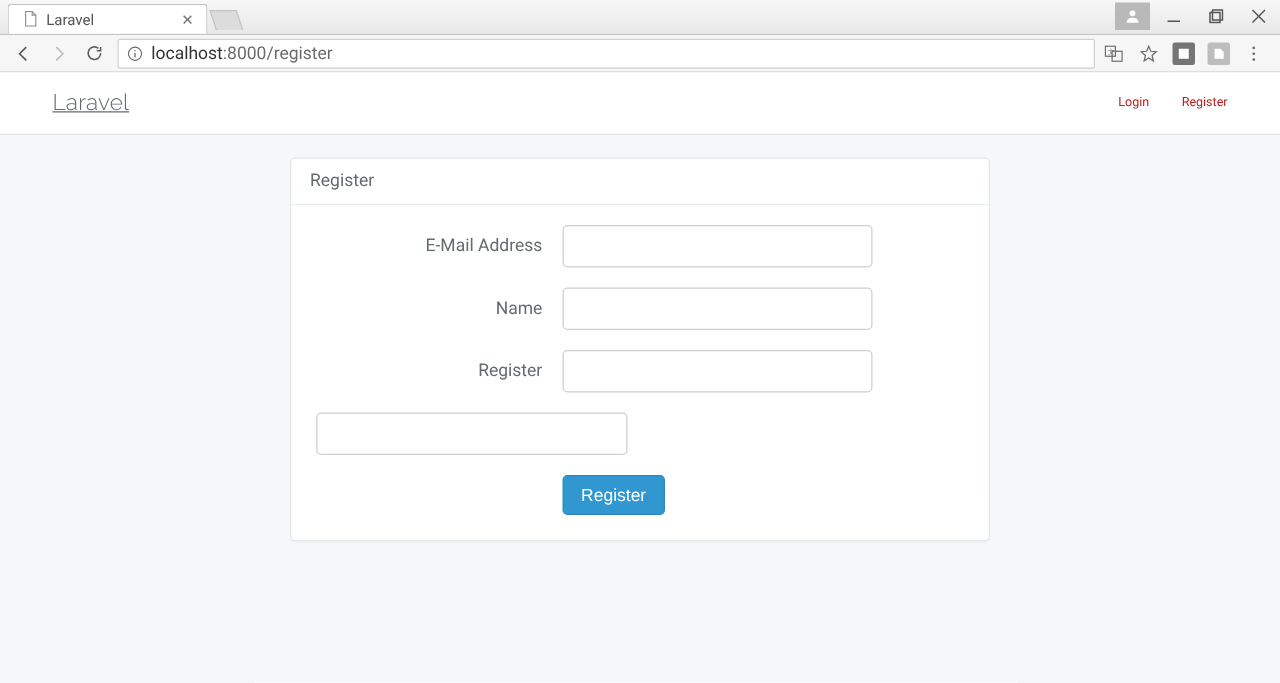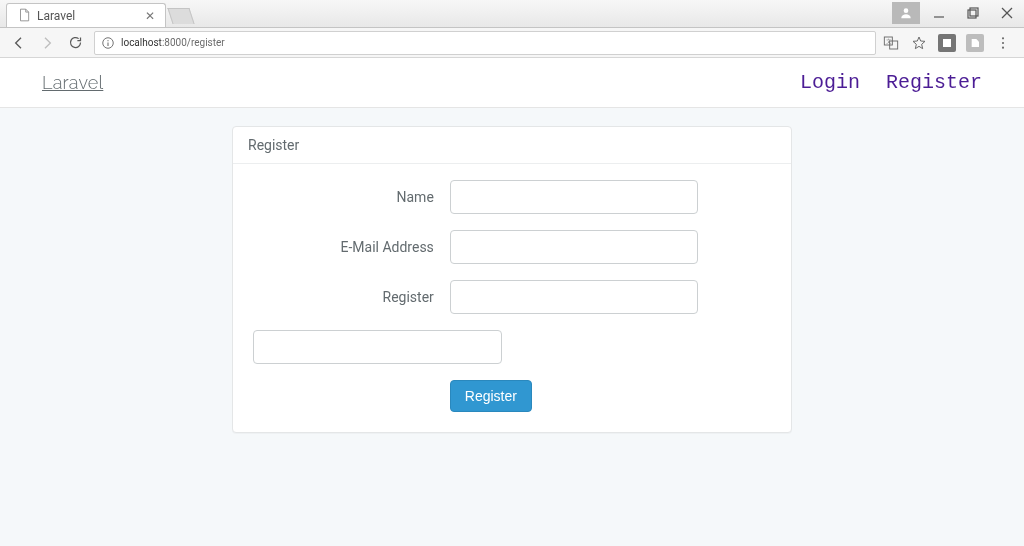--- a/index.html
+++ b/index.html
@@ -17,36 +17,36 @@
     .winctl { width: 34px; height: 24px; display: flex; align-items: center; justify-content: center; color: #555; }
     .winctl svg { width: 12px; height: 12px; }
     .user-btn { width: 28px; height: 22px; background: #b9b9b9; display: flex; align-items: center; justify-content: center; margin-right: 2px; }
     .user-btn svg { width: 14px; height: 14px; fill: #fff; }
 
     .addr-bar { height: 30px; display: flex; align-items: center; padding: 0 6px; gap: 2px; background: #f6f6f6; border-bottom: 1px solid #d6d6d6; }
     .nav-btn { width: 26px; height: 26px; display: flex; align-items: center; justify-content: center; color: #5a5a5a; border-radius: 50%; }
     .nav-btn.disabled { color: #bdbdbd; }
     .nav-btn svg { width: 16px; height: 16px; stroke: currentColor; fill: none; stroke-width: 2; }
     .reload svg { width: 15px; height: 15px; }
-    .url-field { flex: 1; display: flex; align-items: center; height: 24px; background: #fff; border: 1px solid #d0d0d0; border-radius: 2px; margin: 0 4px; padding: 0 6px; font-size: 10px; color: #333; gap: 6px; }
+    .url-field { flex: 1; display: flex; align-items: center; height: 24px; background: #fff; border: 1px solid #d0d0d0; border-radius: 2px; margin: 0 4px; padding: 0 6px; font-size: 14px; color: #333; gap: 6px; }
     .url-field .info-icon { width: 14px; height: 14px; color: #6b6b6b; }
     .url-field .hostpath { white-space: nowrap; }
     .url-field .hostpath .host { color: #333; }
     .url-field .hostpath .path { color: #6b6b6b; }
     .addr-icons { display: flex; align-items: center; gap: 10px; padding-right: 6px; color: #6b6b6b; }
     .addr-icons .sq { width: 18px; height: 18px; display: flex; align-items: center; justify-content: center; }
     .addr-icons svg { width: 16px; height: 16px; }
 
     
     .page { background: #f5f8fa; min-height: calc(546px - 28px - 30px); width: 100%; }
     .navbar { background: #fff; border-bottom: 1px solid #e5e5e5; height: 50px; display: flex; align-items: center; padding: 0 16px; }
     .navbar-inner { width: 940px; margin: 0 auto; display: flex; align-items: center; justify-content: space-between; }
     .brand { font-family: "Raleway", "Segoe UI", Roboto, sans-serif; font-weight: 300; font-size: 18px; color: #636b6f; letter-spacing: 0.2px; }
     .nav-links { display: flex; gap: 26px; }
-    .nav-links a { color: #4c1d95; text-decoration: none; font-size: 20px; font-weight: 400; font-family: Liberation Mono, monospace; }
+    .nav-links a { color: #b91c1c; text-decoration: none; font-size: 10px; font-weight: 400; }
 
     .container { width: 940px; margin: 0 auto; padding-top: 18px; }
     .panel { width: 560px; margin: 0 auto; background: #fff; border: 1px solid #e4e6e7; border-radius: 4px; box-shadow: 0 1px 1px rgba(0,0,0,0.03); }
     .panel-heading { padding: 10px 15px; font-size: 14px; color: #636b6f; border-bottom: 1px solid #eceeef; }
     .panel-body { padding: 16px 20px 20px; }
 
     .form-row { display: flex; align-items: center; margin-bottom: 16px; }
     .form-label { width: 38%; text-align: right; padding-right: 16px; font-size: 14px; color: #636b6f; }
     .form-control-wrap { width: 48%; }
     .form-control { width: 100%; height: 34px; padding: 6px 10px; font-size: 14px; color: #555; background: #fff; border: 1px solid #ccd0d2; border-radius: 4px; }
@@ -177,30 +177,30 @@
       </div>
     </div>
   </div>
 
   <div class="container">
     <div class="panel">
       <div class="panel-heading">Register</div>
       <div class="panel-body">
 
         <div class="form-row">
+          <label class="form-label">E-Mail Address</label>
+          <div class="form-control-wrap">
+            <input type="email" class="form-control" value="" style="">
+          </div>
+        </div>
+
+        <div class="form-row">
           <label class="form-label">Name</label>
           <div class="form-control-wrap">
             <input type="text" class="form-control" value="" style="">
-          </div>
-        </div>
-
-        <div class="form-row">
-          <label class="form-label">E-Mail Address</label>
-          <div class="form-control-wrap">
-            <input type="email" class="form-control" value="" style="">
           </div>
         </div>
 
         <div class="form-row">
           <label class="form-label">Register</label>
           <div class="form-control-wrap">
             <input type="password" class="form-control" value="" style="">
           </div>
         </div>
 

